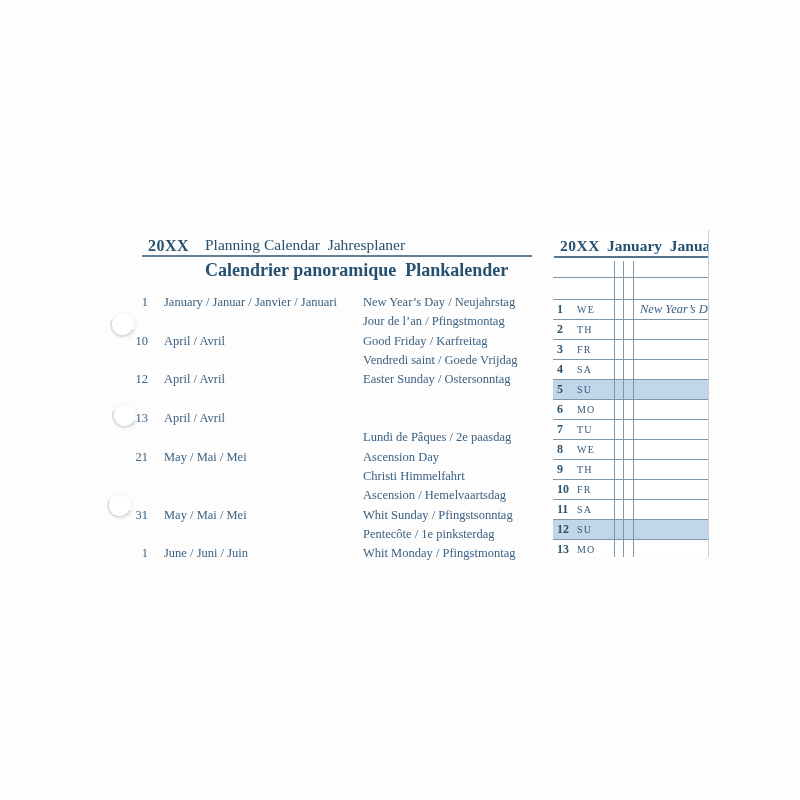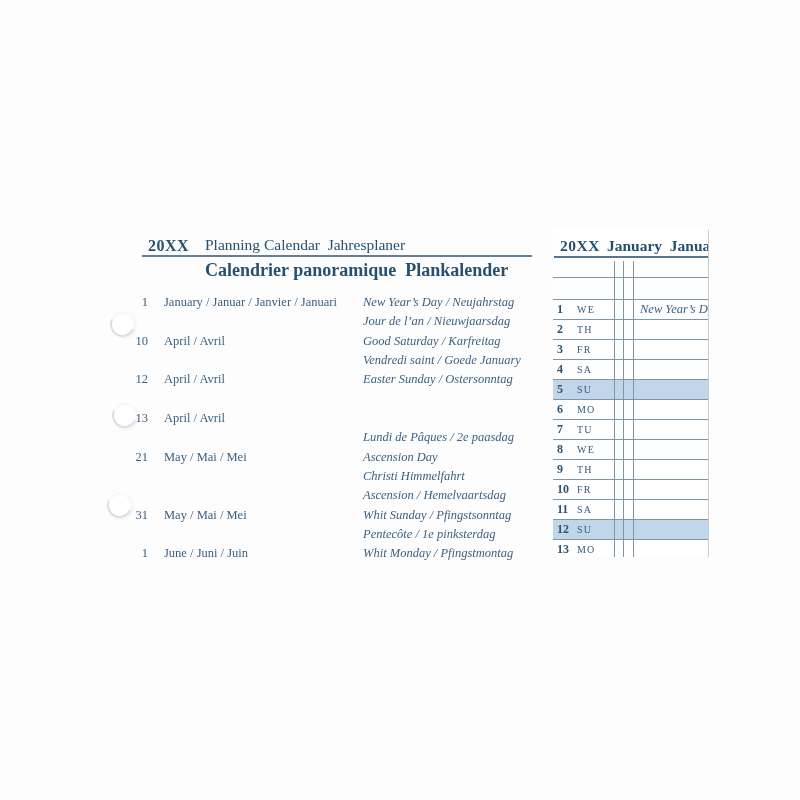--- a/index.html
+++ b/index.html
@@ -17,21 +17,21 @@
   
   .lp-year{position:absolute;left:148px;top:237px;font-size:16px;font-weight:bold;color:#26506f;letter-spacing:0.5px;}
   .lp-title1{position:absolute;left:205px;top:236px;font-size:15.5px;font-weight:normal;color:#26506f;white-space:nowrap;}
   .lp-rule{position:absolute;left:142px;top:255px;width:390px;height:2px;background:#647f94;}
   .lp-title2{position:absolute;left:205px;top:260px;font-size:18px;font-weight:bold;color:#26506f;white-space:nowrap;}
   .lp-list{position:absolute;left:128px;top:293px;width:404px;}
   .lp-row{display:grid;grid-template-columns:20px 215px 1fr;height:19.35px;line-height:19.35px;
           font-size:12.5px;color:#3c6182;}
   .lp-day{text-align:right;}
   .lp-month{padding-left:16px;white-space:nowrap;}
-  .lp-name{font-style:italic;white-space:nowrap;}
+  .lp-name{white-space:nowrap;}
   
   .rp-wrap{position:absolute;left:553px;top:230px;width:155px;height:327px;overflow:hidden;
            border-right:1.5px solid #c9ced3;background:#fff;}
   .rp-year{position:absolute;left:7px;top:7px;font-size:15.5px;font-weight:bold;color:#26506f;letter-spacing:0.5px;}
   .rp-title{position:absolute;left:54px;top:7px;font-size:15.5px;font-weight:bold;color:#26506f;white-space:nowrap;}
   .rp-rule{position:absolute;left:1px;top:26px;width:154px;height:2px;background:#567590;}
   .rp-line-a{position:absolute;left:0;top:47px;width:100%;height:1px;background:#7e96aa;}
   .rp-rows{position:absolute;left:0;top:69px;width:100%;}
   .rrow{position:relative;height:20px;border-top:1px solid #7e96aa;box-sizing:border-box;}
   .rrow.hl{background:#c2d6ea;}
@@ -56,31 +56,31 @@
 
   <div class="lp-list">
     <div class="lp-row">
         <span class="lp-day">1</span>
         <span class="lp-month">January / Januar / Janvier / Januari</span>
         <span class="lp-name">New Year’s Day / Neujahrstag</span>
       </div>
     <div class="lp-row">
         <span class="lp-day"></span>
         <span class="lp-month"></span>
-        <span class="lp-name">Jour de l’an / Nieuwjaarsdag</span>
+        <span class="lp-name">Jour de l’an / Pfingstmontag</span>
       </div>
     <div class="lp-row">
         <span class="lp-day">10</span>
         <span class="lp-month">April / Avril</span>
-        <span class="lp-name">Good Saturday / Karfreitag</span>
+        <span class="lp-name">Good Friday / Karfreitag</span>
       </div>
     <div class="lp-row">
         <span class="lp-day"></span>
         <span class="lp-month"></span>
-        <span class="lp-name">Vendredi saint / Goede January</span>
+        <span class="lp-name">Vendredi saint / Goede Vrijdag</span>
       </div>
     <div class="lp-row">
         <span class="lp-day">12</span>
         <span class="lp-month">April / Avril</span>
         <span class="lp-name">Easter Sunday / Ostersonntag</span>
       </div>
     <div class="lp-row">
         <span class="lp-day"></span>
         <span class="lp-month"></span>
       </div>

